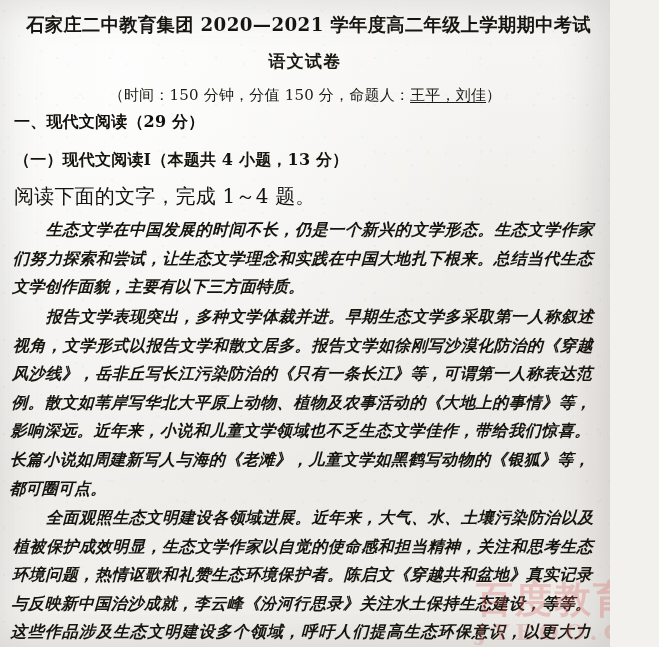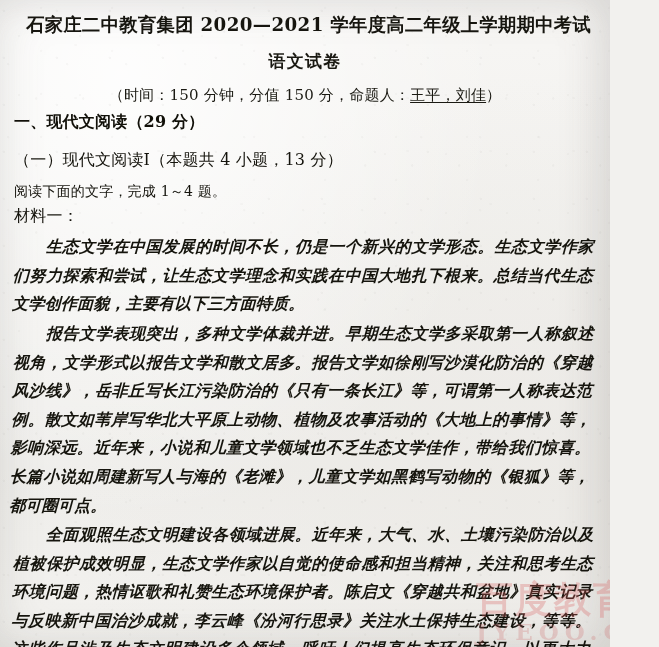--- a/index.html
+++ b/index.html
@@ -98,24 +98,25 @@
     color: #111009;
     margin: 7px 0 17px 14px;
     letter-spacing: .2px;
   }
   .sub-head {
     font-family: "DejaVu Serif", "Liberation Serif", serif;
     font-size: 16px;
     color: #14130c;
     margin: 6px 0 12px 14px;
     letter-spacing: .2px;
+    font-weight: bold;
   }
   .plain-line {
     font-family: "DejaVu Serif", "Liberation Serif", serif;
-    font-size: 14px;
+    font-size: 20px;
     color: #14130c;
     margin: 6px 0 0 14px;
     letter-spacing: .2px;
   }
   .material-label {
     font-family: "DejaVu Serif", "Liberation Serif", serif;
     font-size: 16px;
     color: #14130c;
     margin: 5px 0 0 14px;
     letter-spacing: .2px;
@@ -181,21 +182,20 @@
     <div class="doc-meta">
       <span>（时间：150 分钟，分值 150 分，命题人：</span><span class="u">王平，刘佳</span><span>）</span>
     </div>
 
     <div class="section-head">一、现代文阅读（29 分）</div>
 
     <div class="sub-head">（一）现代文阅读Ⅰ（本题共 4 小题，13 分）</div>
 
     <div class="plain-line">阅读下面的文字，完成 1～4 题。</div>
 
-    <div class="material-label">材料一：</div>
 
     <div class="body-wrap">
       <p class="para">生态文学在中国发展的时间不长，仍是一个新兴的文学形态。生态文学作家们努力探索和尝试，让生态文学理念和实践在中国大地扎下根来。总结当代生态文学创作面貌，主要有以下三方面特质。</p>
       <p class="para">报告文学表现突出，多种文学体裁并进。早期生态文学多采取第一人称叙述视角，文学形式以报告文学和散文居多。报告文学如徐刚写沙漠化防治的《穿越风沙线》，岳非丘写长江污染防治的《只有一条长江》等，可谓第一人称表达范例。散文如苇岸写华北大平原上动物、植物及农事活动的《大地上的事情》等，影响深远。近年来，小说和儿童文学领域也不乏生态文学佳作，带给我们惊喜。长篇小说如周建新写人与海的《老滩》，儿童文学如黑鹤写动物的《银狐》等，都可圈可点。</p>
       <p class="para">全面观照生态文明建设各领域进展。近年来，大气、水、土壤污染防治以及植被保护成效明显，生态文学作家以自觉的使命感和担当精神，关注和思考生态环境问题，热情讴歌和礼赞生态环境保护者。陈启文《穿越共和盆地》真实记录与反映新中国治沙成就，李云峰《汾河行思录》关注水土保持生态建设，等等。这些作品涉及生态文明建设多个领域，呼吁人们提高生态环保意识，以更大力度、更多措施开创社会主义生态文明建设新局面。</p>
 
     </div>
 
   </div>
 

